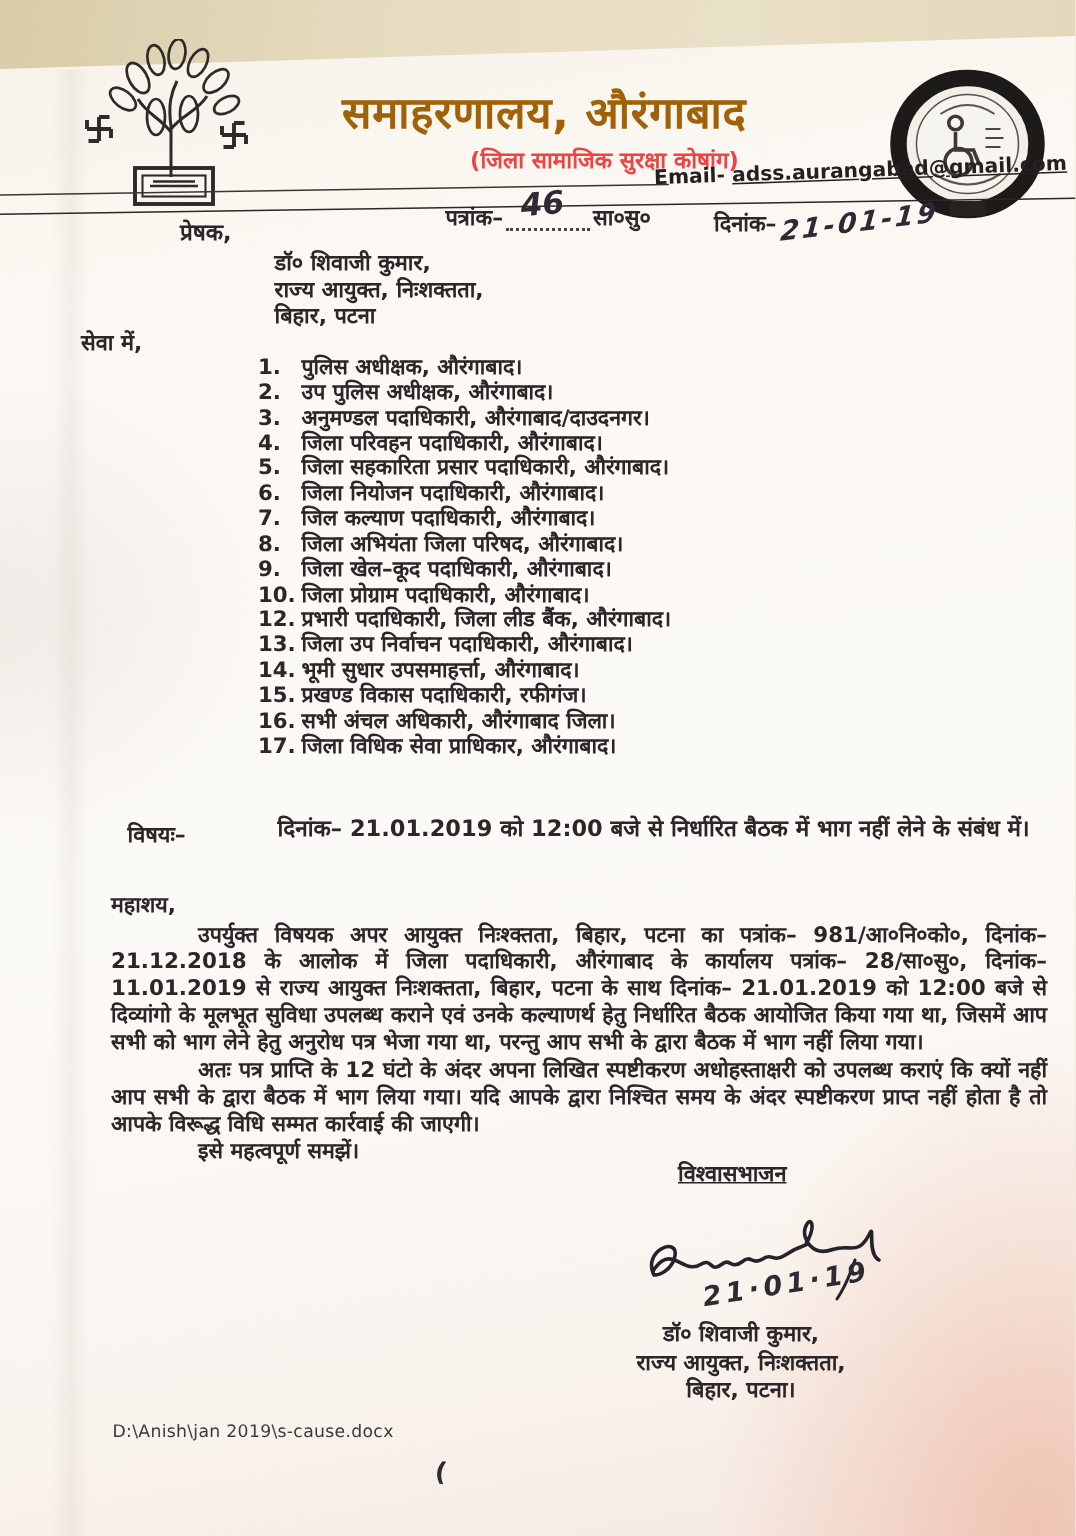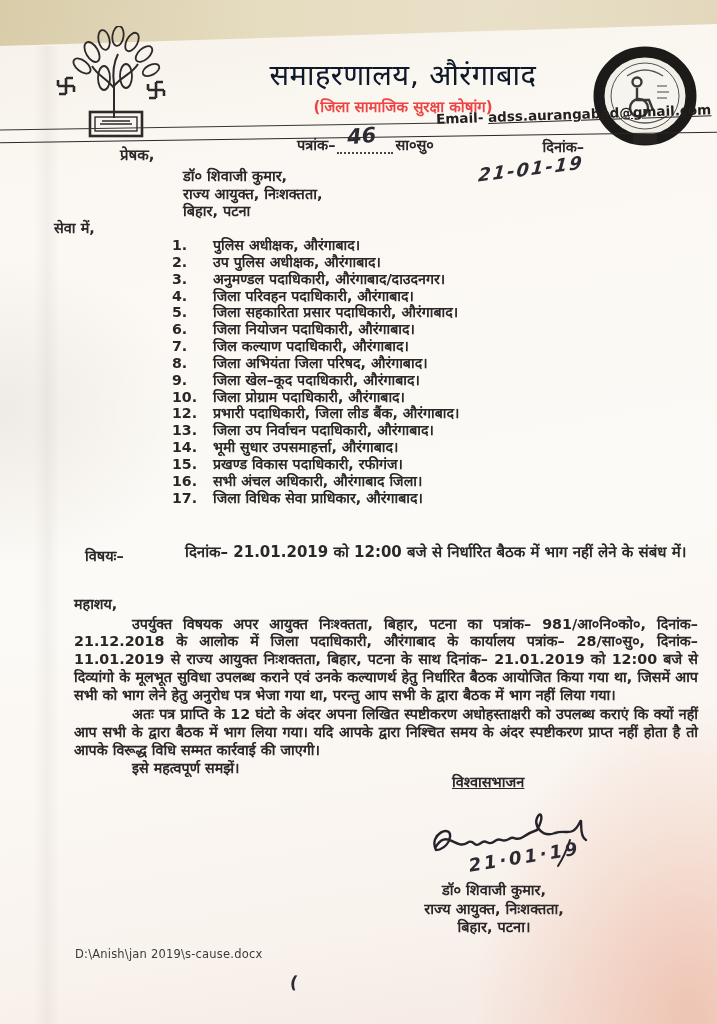--- a/index.html
+++ b/index.html
@@ -14,39 +14,39 @@
     clip-path:polygon(0 46px,100% 24px,100% 100%,0 100%);
     background:
       radial-gradient(ellipse at 96% 99%, rgba(233,166,140,0.55) 0%, rgba(233,166,140,0) 22%),
       radial-gradient(ellipse at 0% 40%, rgba(180,170,160,0.18) 0%, rgba(180,170,160,0) 18%),
       linear-gradient(170deg,#f6f1e8 0%,#fbf8f3 18%,#fcfaf6 55%,#f9f3ee 85%,#f5e8e2 100%);
   }
   .crease{position:absolute;top:46px;bottom:0;width:26px;left:34px;
     background:linear-gradient(90deg,rgba(120,110,100,0) 0%,rgba(120,110,100,0.07) 50%,rgba(120,110,100,0) 100%);}
   .dev{font-family:"DejaVu Sans", sans-serif;}
   .abs{position:absolute;}
-  .title{left:228px;top:54px;width:350px;text-align:center;font-size:29px;font-weight:400;color:#0f172a;letter-spacing:0.5px;}
+  .title{left:228px;top:54px;width:350px;font-size:29px;font-weight:700;color:#a16207;letter-spacing:0.5px;}
   .subtitle{left:228px;top:96px;width:350px;text-align:center;font-size:15px;font-weight:700;color:#ef4444;}
   .rule1{left:0;top:126px;width:446px;border-top:1.8px solid #3a3435;transform:rotate(-0.9deg);}
   .rule2{left:0;top:137px;width:717px;border-top:1.9px solid #2c2728;transform:rotate(-0.85deg);}
   .email{left:436px;top:106px;font-size:13.5px;font-weight:600;color:#24201f;transform:rotate(-2deg);}
   .email u{text-decoration:underline;}
   .meta-sender{left:120px;top:144px;font-size:15px;font-weight:600;}
   .patrank{left:280px;top:134px;font-size:14.5px;font-weight:600;display:flex;align-items:flex-end;margin-left:17px;}
   .dotted{display:inline-block;width:56px;border-bottom:2px dotted #4a4442;position:relative;height:18px;margin:0 2px;}
   .hand{font-style:italic;font-weight:700;color:#2e2a33;}
   .hand-46{position:absolute;left:10px;top:-10px;font-size:21px;transform:rotate(-5deg);}
-  .dinank{left:476px;top:136px;font-size:14.5px;font-weight:600;display:flex;align-items:flex-end;flex-direction:column;}
+  .dinank{left:476px;top:136px;font-size:14.5px;font-weight:600;display:flex;align-items:center;}
   .hand-date-top{font-size:18px;transform:rotate(-7deg) skewX(-12deg);margin-left:2px;margin-top:2px;letter-spacing:2px;}
   .sender-block{left:183px;top:168px;font-size:14.5px;font-weight:600;line-height:17.5px;}
   .seva{left:54px;top:217px;font-size:14.5px;font-weight:600;}
   .list{left:172px;top:237px;font-size:14.2px;font-weight:600;line-height:16.85px;}
   .li{display:flex;}
   .li .no{width:25px;flex:0 0 25px;}
-  .li .tx{padding-left:4px;margin-left:12px;}
+  .li .tx{padding-left:4px;}
   .subj-label{left:85px;top:545px;font-size:14.5px;font-weight:700;}
   .subj-text{left:185px;top:543px;width:510px;font-size:15px;font-weight:600;line-height:18.5px;text-align:justify;}
   .bodytext{left:74px;top:596px;width:624px;font-size:14.3px;font-weight:600;line-height:17.7px;}
   .bodytext p{margin:2px 0 1px 0;text-indent:58px;text-align:justify;}
   .bodytext .salut{margin:0 0 1px 0;}
   .bodytext .closing{text-align:left;text-indent:58px;}
   .valediction{left:452px;top:771px;font-size:14.5px;font-weight:600;text-decoration:underline;}
   .sig-svg{left:420px;top:806px;}
   .hand-date-sig{left:468px;top:846px;font-size:18px;transform:rotate(-9deg);letter-spacing:3px;}
   .sig-block{left:396px;top:881px;width:196px;text-align:center;font-size:14.5px;font-weight:600;line-height:18.5px;}

